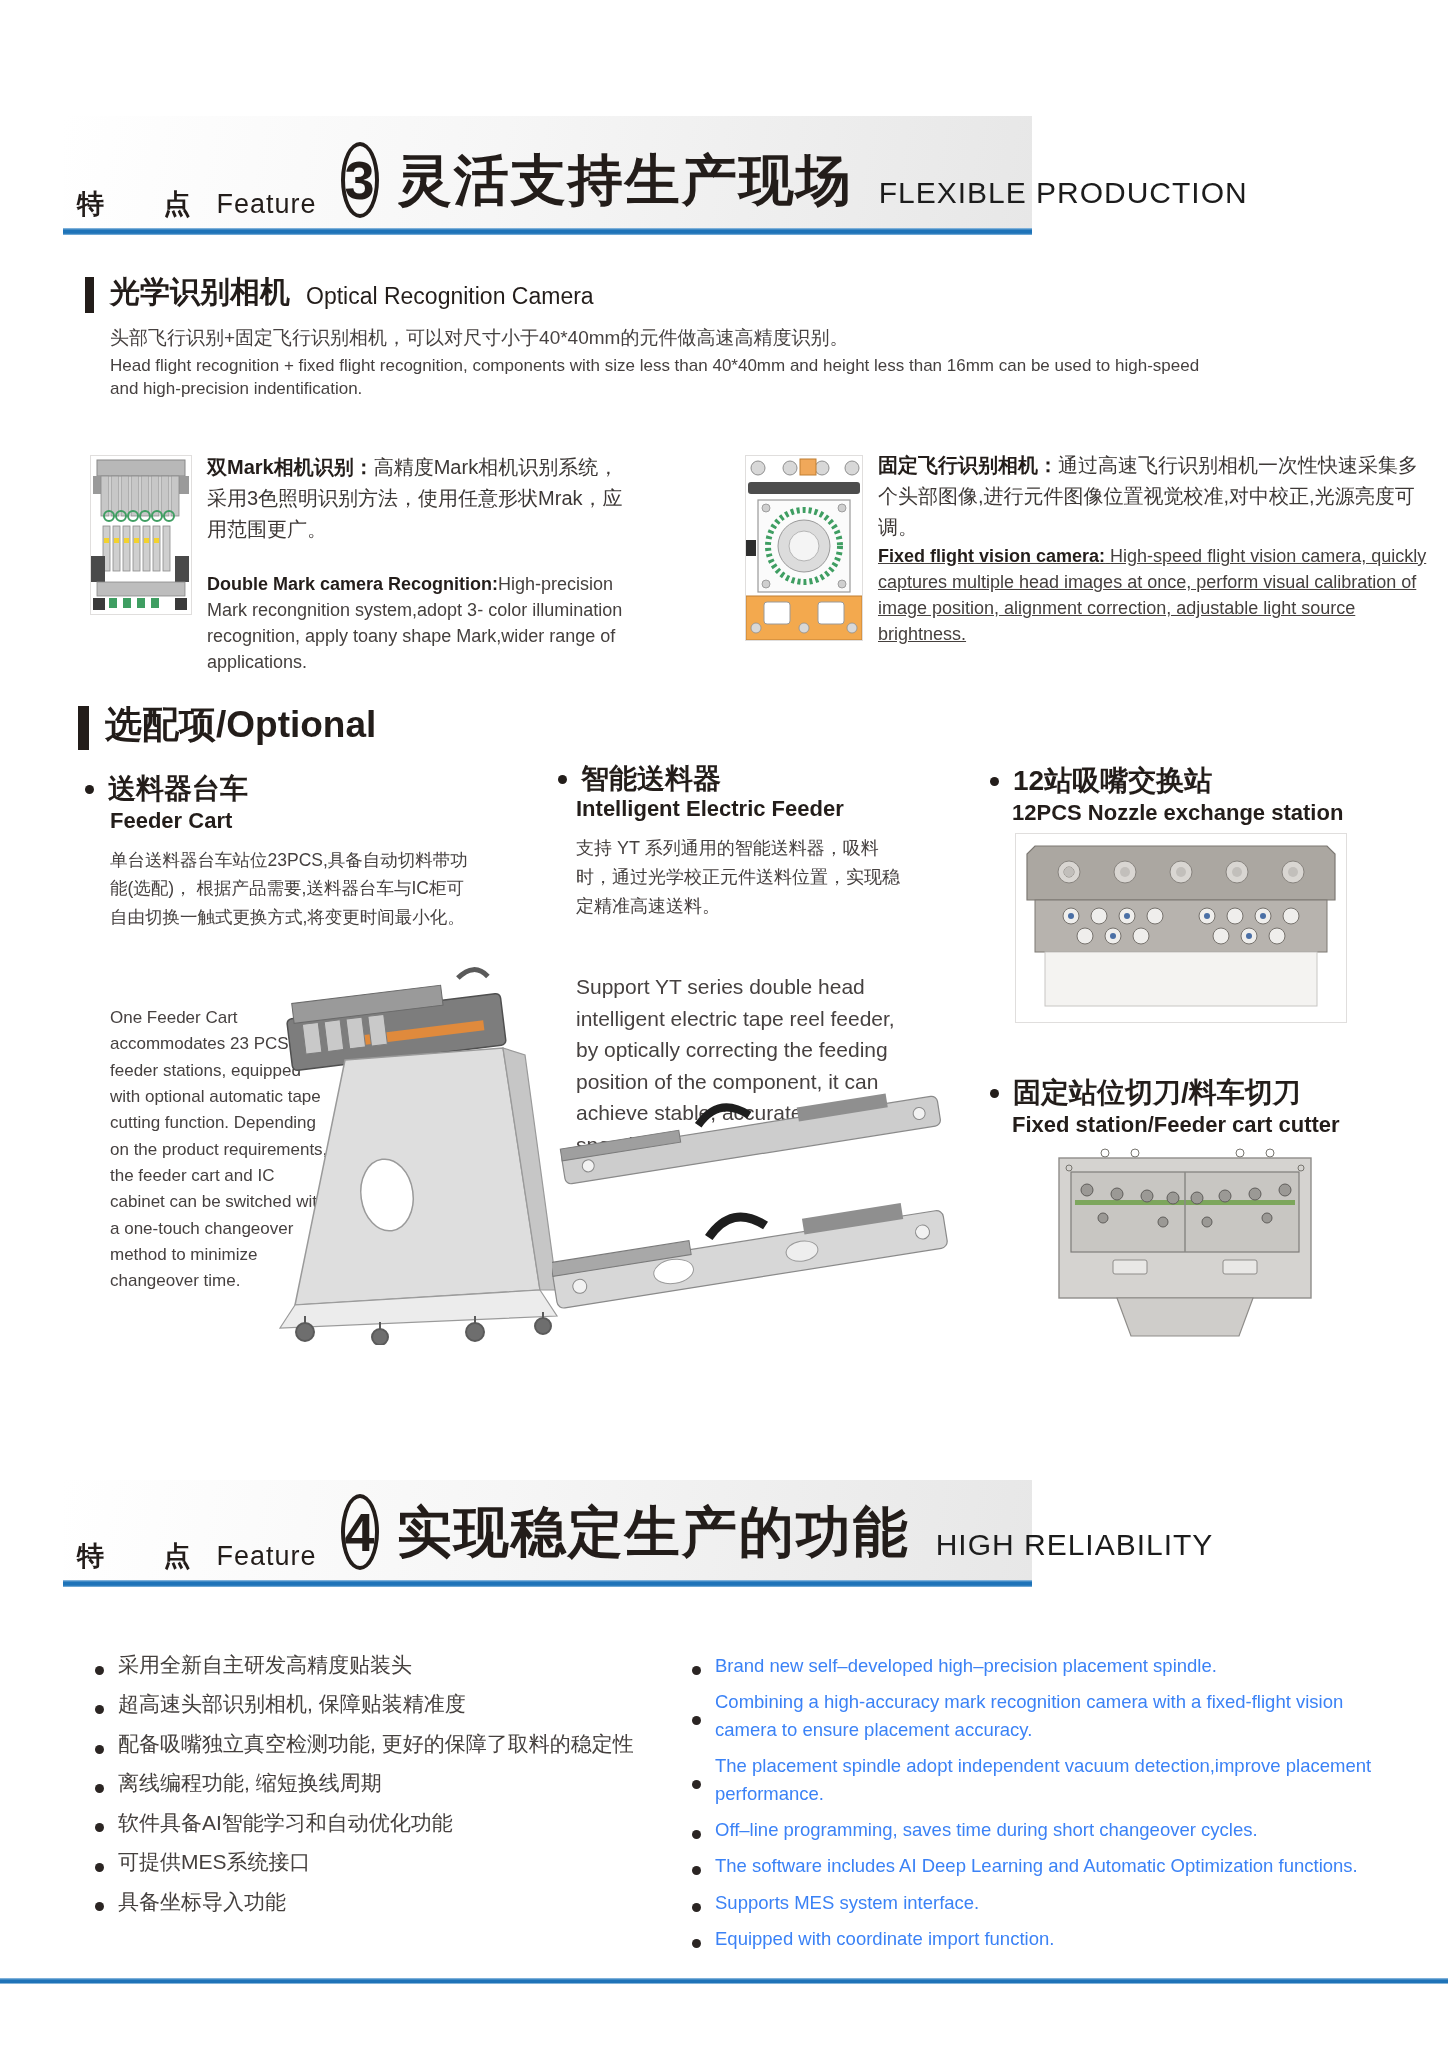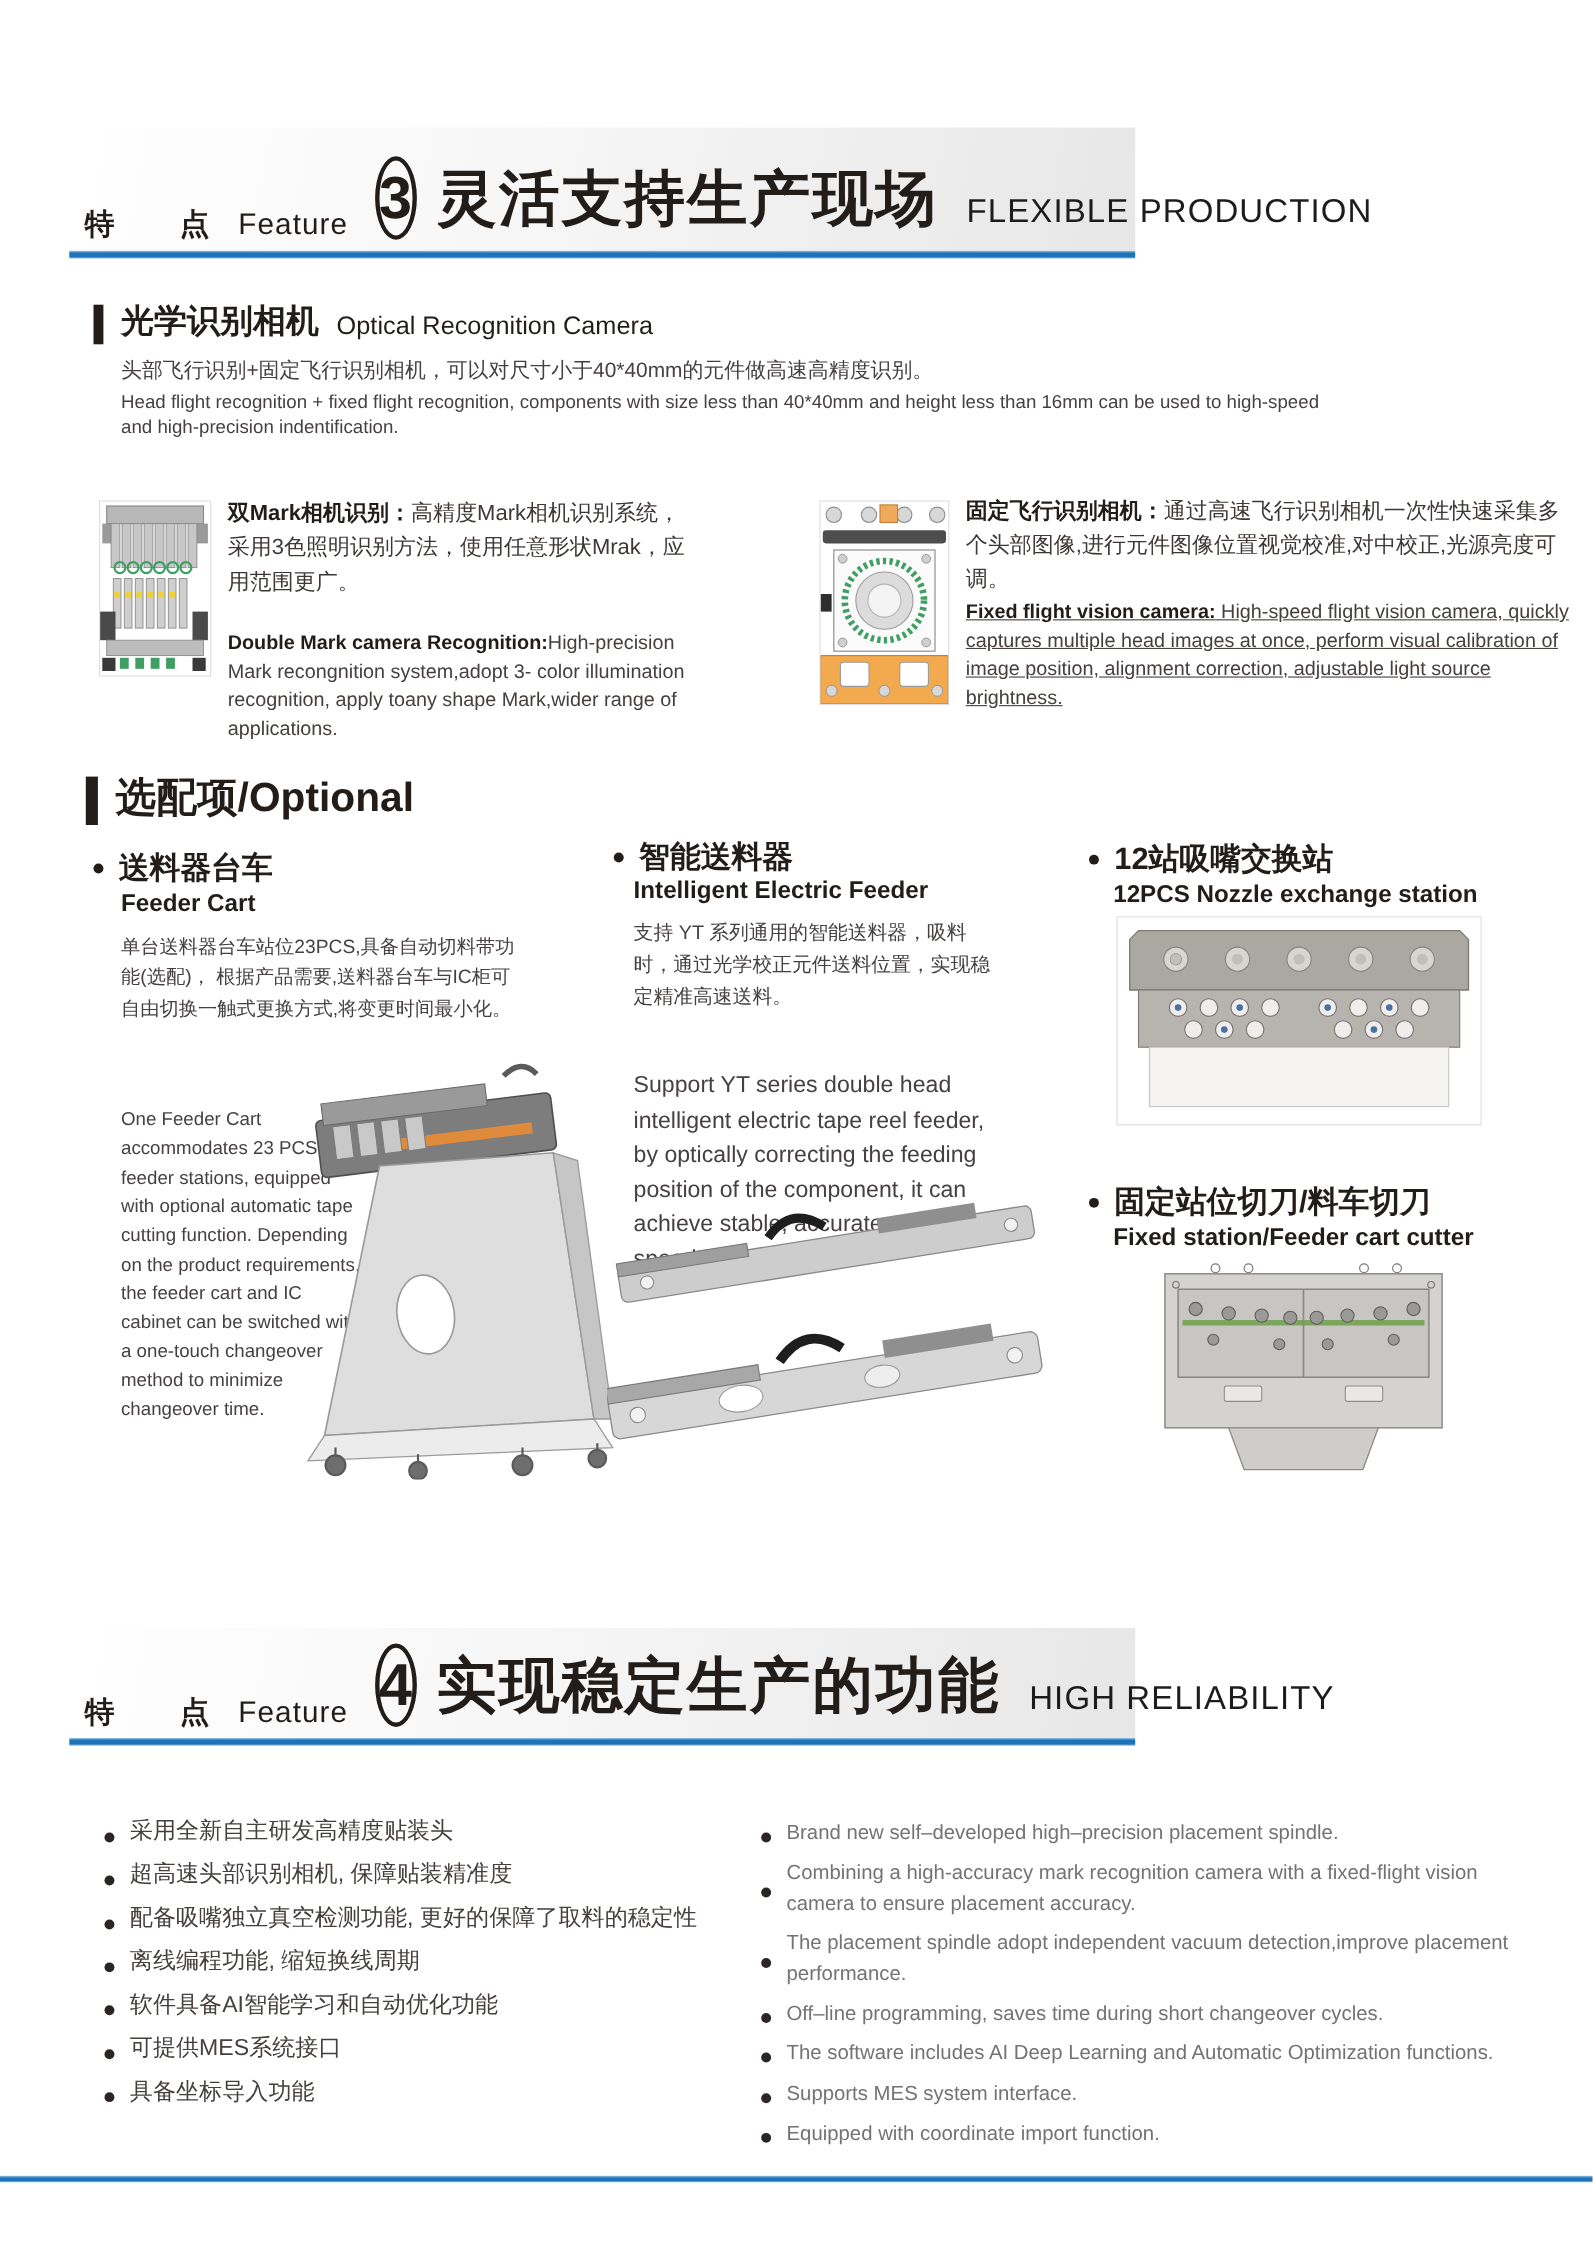--- a/index.html
+++ b/index.html
@@ -44,21 +44,21 @@
   .opt-sub { position:absolute; font-weight:bold; font-size:22px; color:#231d1a; white-space:nowrap; }
 
   .img-frame { position:absolute; border:1px solid #e0dedd; background:#ffffff; display:flex; align-items:center; justify-content:center; }
   .img-bare  { position:absolute; display:flex; align-items:center; justify-content:center; }
 
   
   .blist { position:absolute; list-style:none; }
   .blist li { display:flex; align-items:center; margin-bottom:9px; }
   .blist .dot { width:9px; height:9px; border-radius:50%; background:#2b2523; margin:10px 14px 0 0; flex:0 0 auto; }
   .blist.cnl li { font-size:21px; line-height:1.45; color:#45403e; }
-  .blist.enl li { font-size:18.5px; line-height:1.48; color:#737373; }
+  .blist.enl li { font-size:18.5px; line-height:1.48; color:#3b82f6; }
 
   .bottom-rule { position:absolute; left:0; top:1978px; width:1448px; height:6px;
           background:linear-gradient(180deg,#9cc4e4 0%,#1e73b8 35%,#1e73b8 75%,#b9d5ea 100%); }
 </style>
 </head>
 <body>
 
 <div class="page">
 
   <div class="band" style="top:116px; height:112px;">

